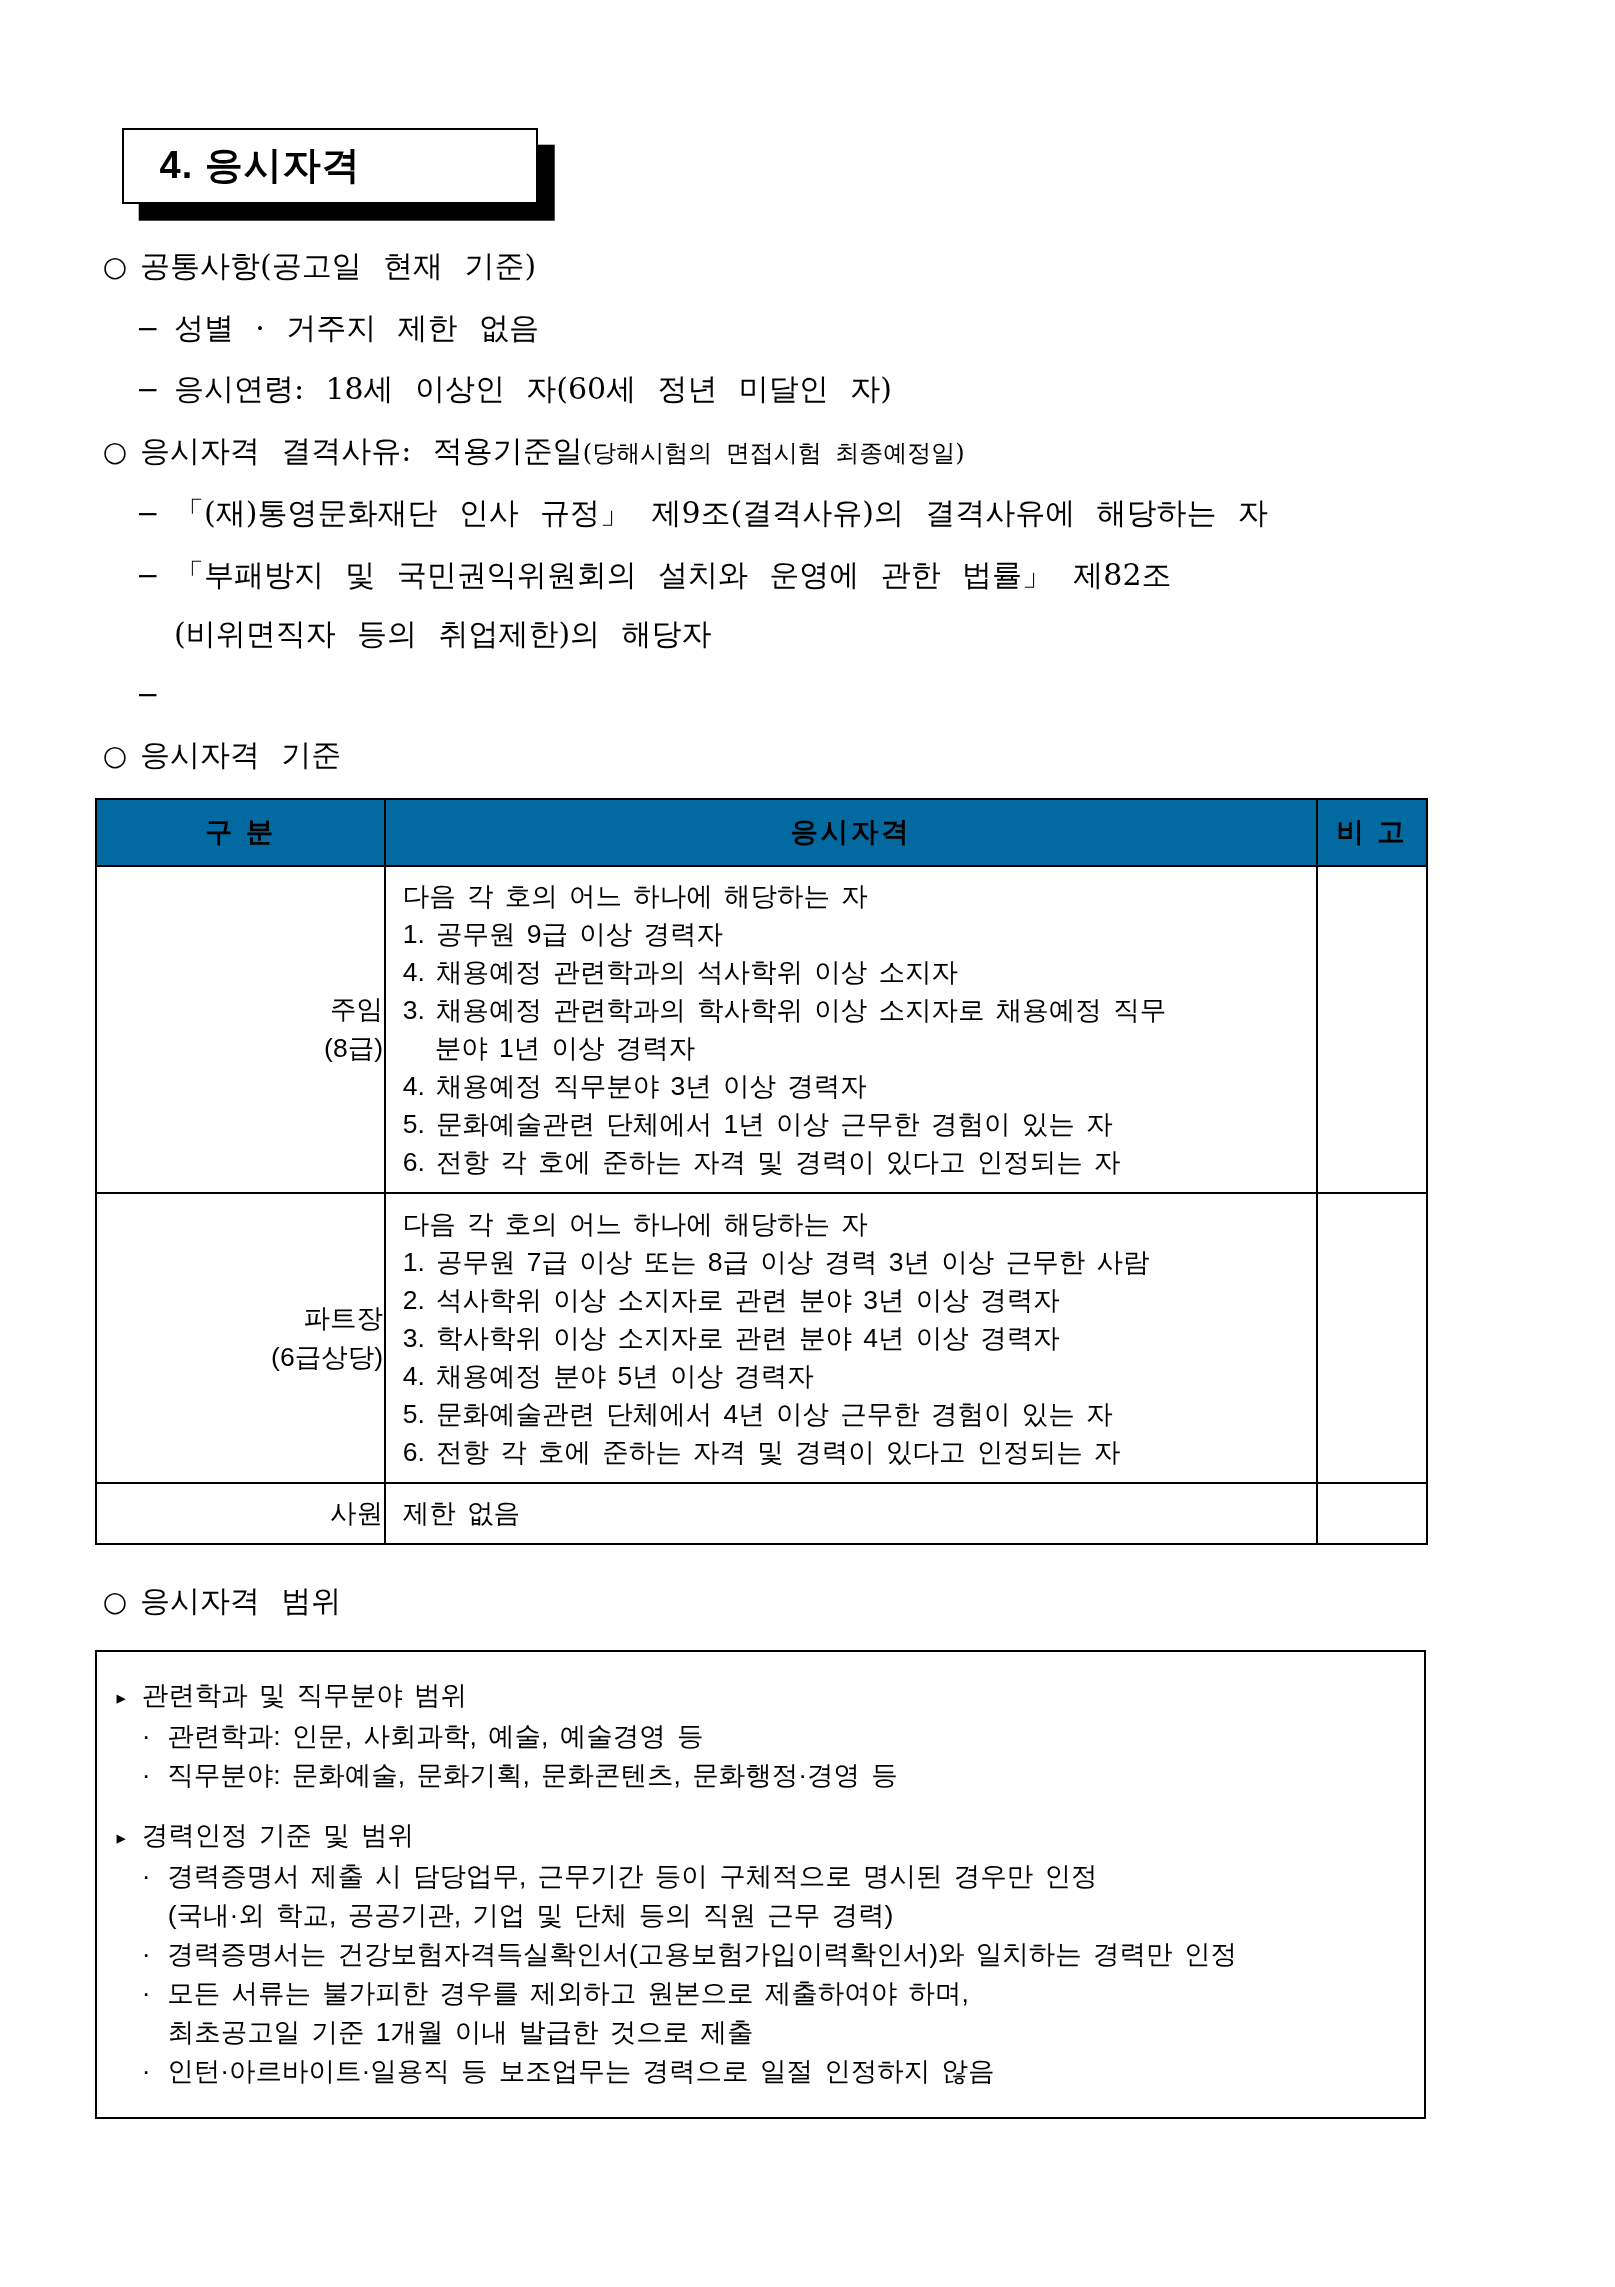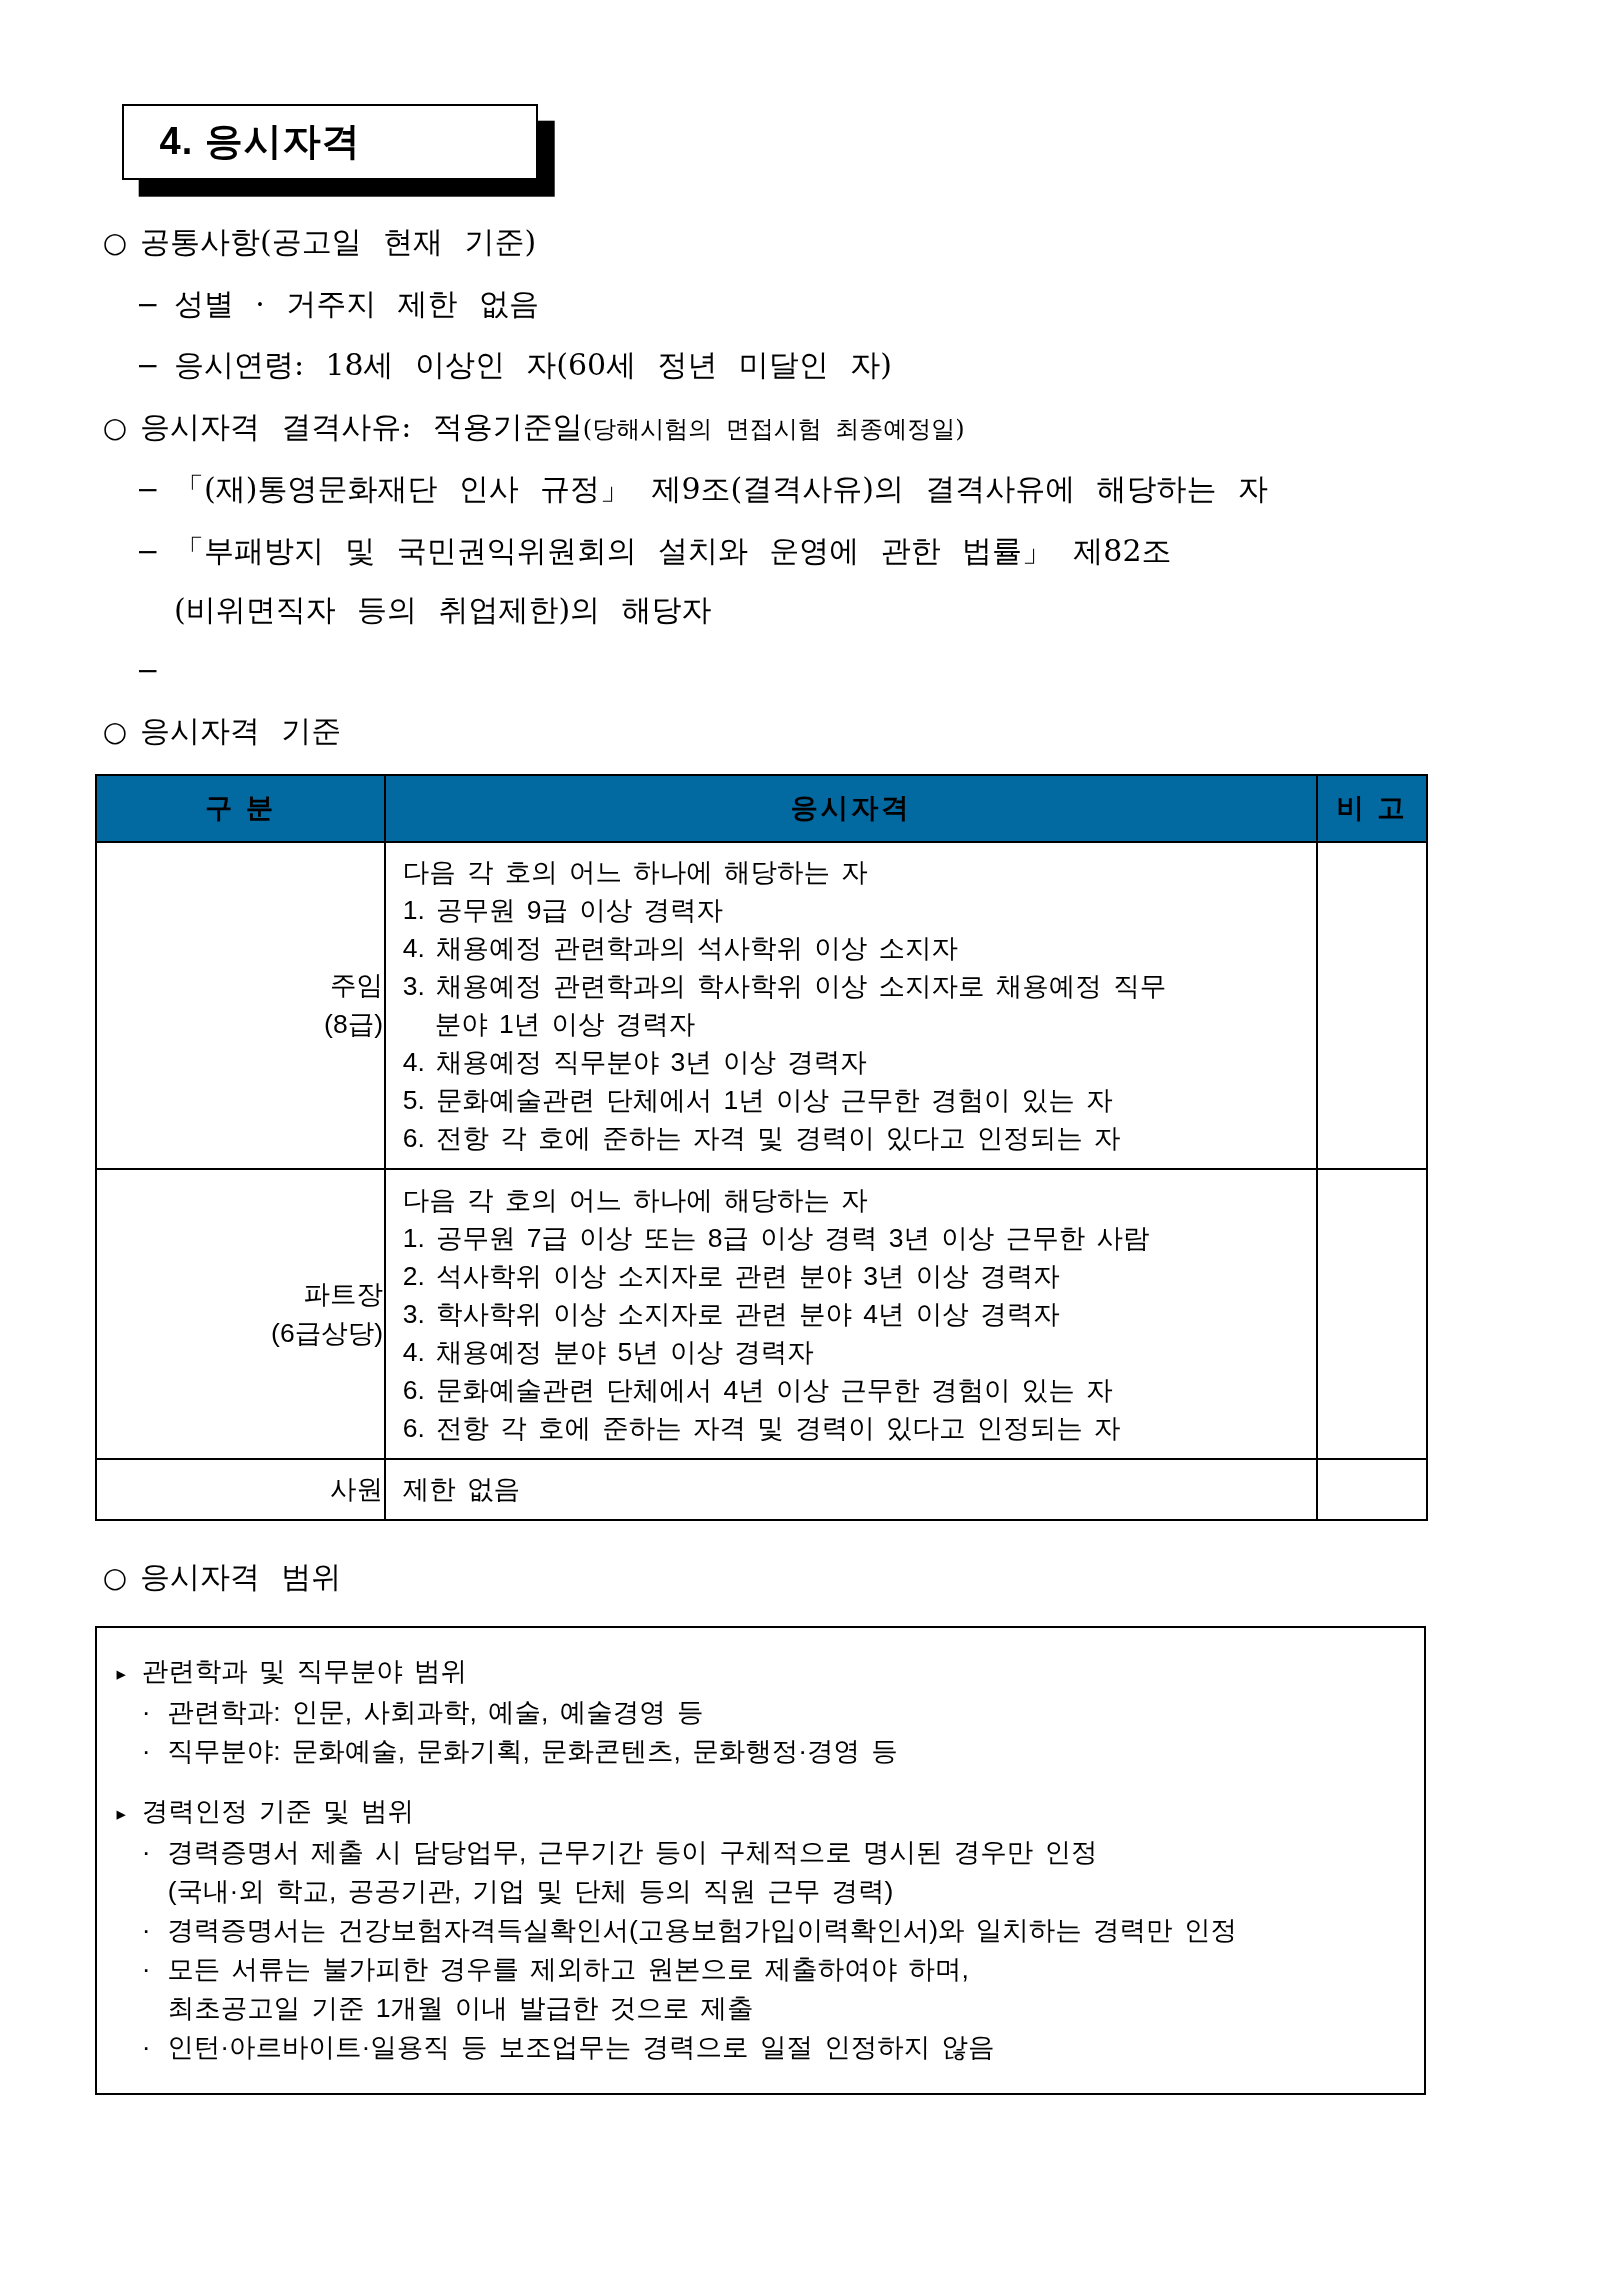--- a/index.html
+++ b/index.html
@@ -12,20 +12,21 @@
     height: 2288px;
     overflow: hidden;
     color: #000;
     font-family: "Liberation Sans", sans-serif;
   }
   .page {
     box-sizing: border-box;
     width: 1615px;
     height: 1847px;
     padding: 104px 95px 0 95px;
+    margin-top: 24px;
   }
 
   
   .title-box {
     display: inline-block;
     box-sizing: border-box;
     width: 416px;
     height: 76px;
     margin-left: 26.5px;
     border: 2.9px solid #000;
@@ -248,21 +249,21 @@
       <td class="cat">
         <div>파트장</div>
         <div>(6급상당)</div>
       </td>
       <td class="desc">
         <div class="dline">다음 각 호의 어느 하나에 해당하는 자</div>
         <div class="dline">1. 공무원 7급 이상 또는 8급 이상 경력 3년 이상 근무한 사람</div>
         <div class="dline">2. 석사학위 이상 소지자로 관련 분야 3년 이상 경력자</div>
         <div class="dline">3. 학사학위 이상 소지자로 관련 분야 4년 이상 경력자</div>
         <div class="dline">4. 채용예정 분야 5년 이상 경력자</div>
-        <div class="dline">6. 문화예술관련 단체에서 4년 이상 근무한 경험이 있는 자</div>
+        <div class="dline">5. 문화예술관련 단체에서 4년 이상 근무한 경험이 있는 자</div>
         <div class="dline">6. 전항 각 호에 준하는 자격 및 경력이 있다고 인정되는 자</div>
       </td>
       <td class="note"></td>
     </tr>
 
     <tr>
       <td class="cat">
         <div>사원</div>
       </td>
       <td class="desc">

